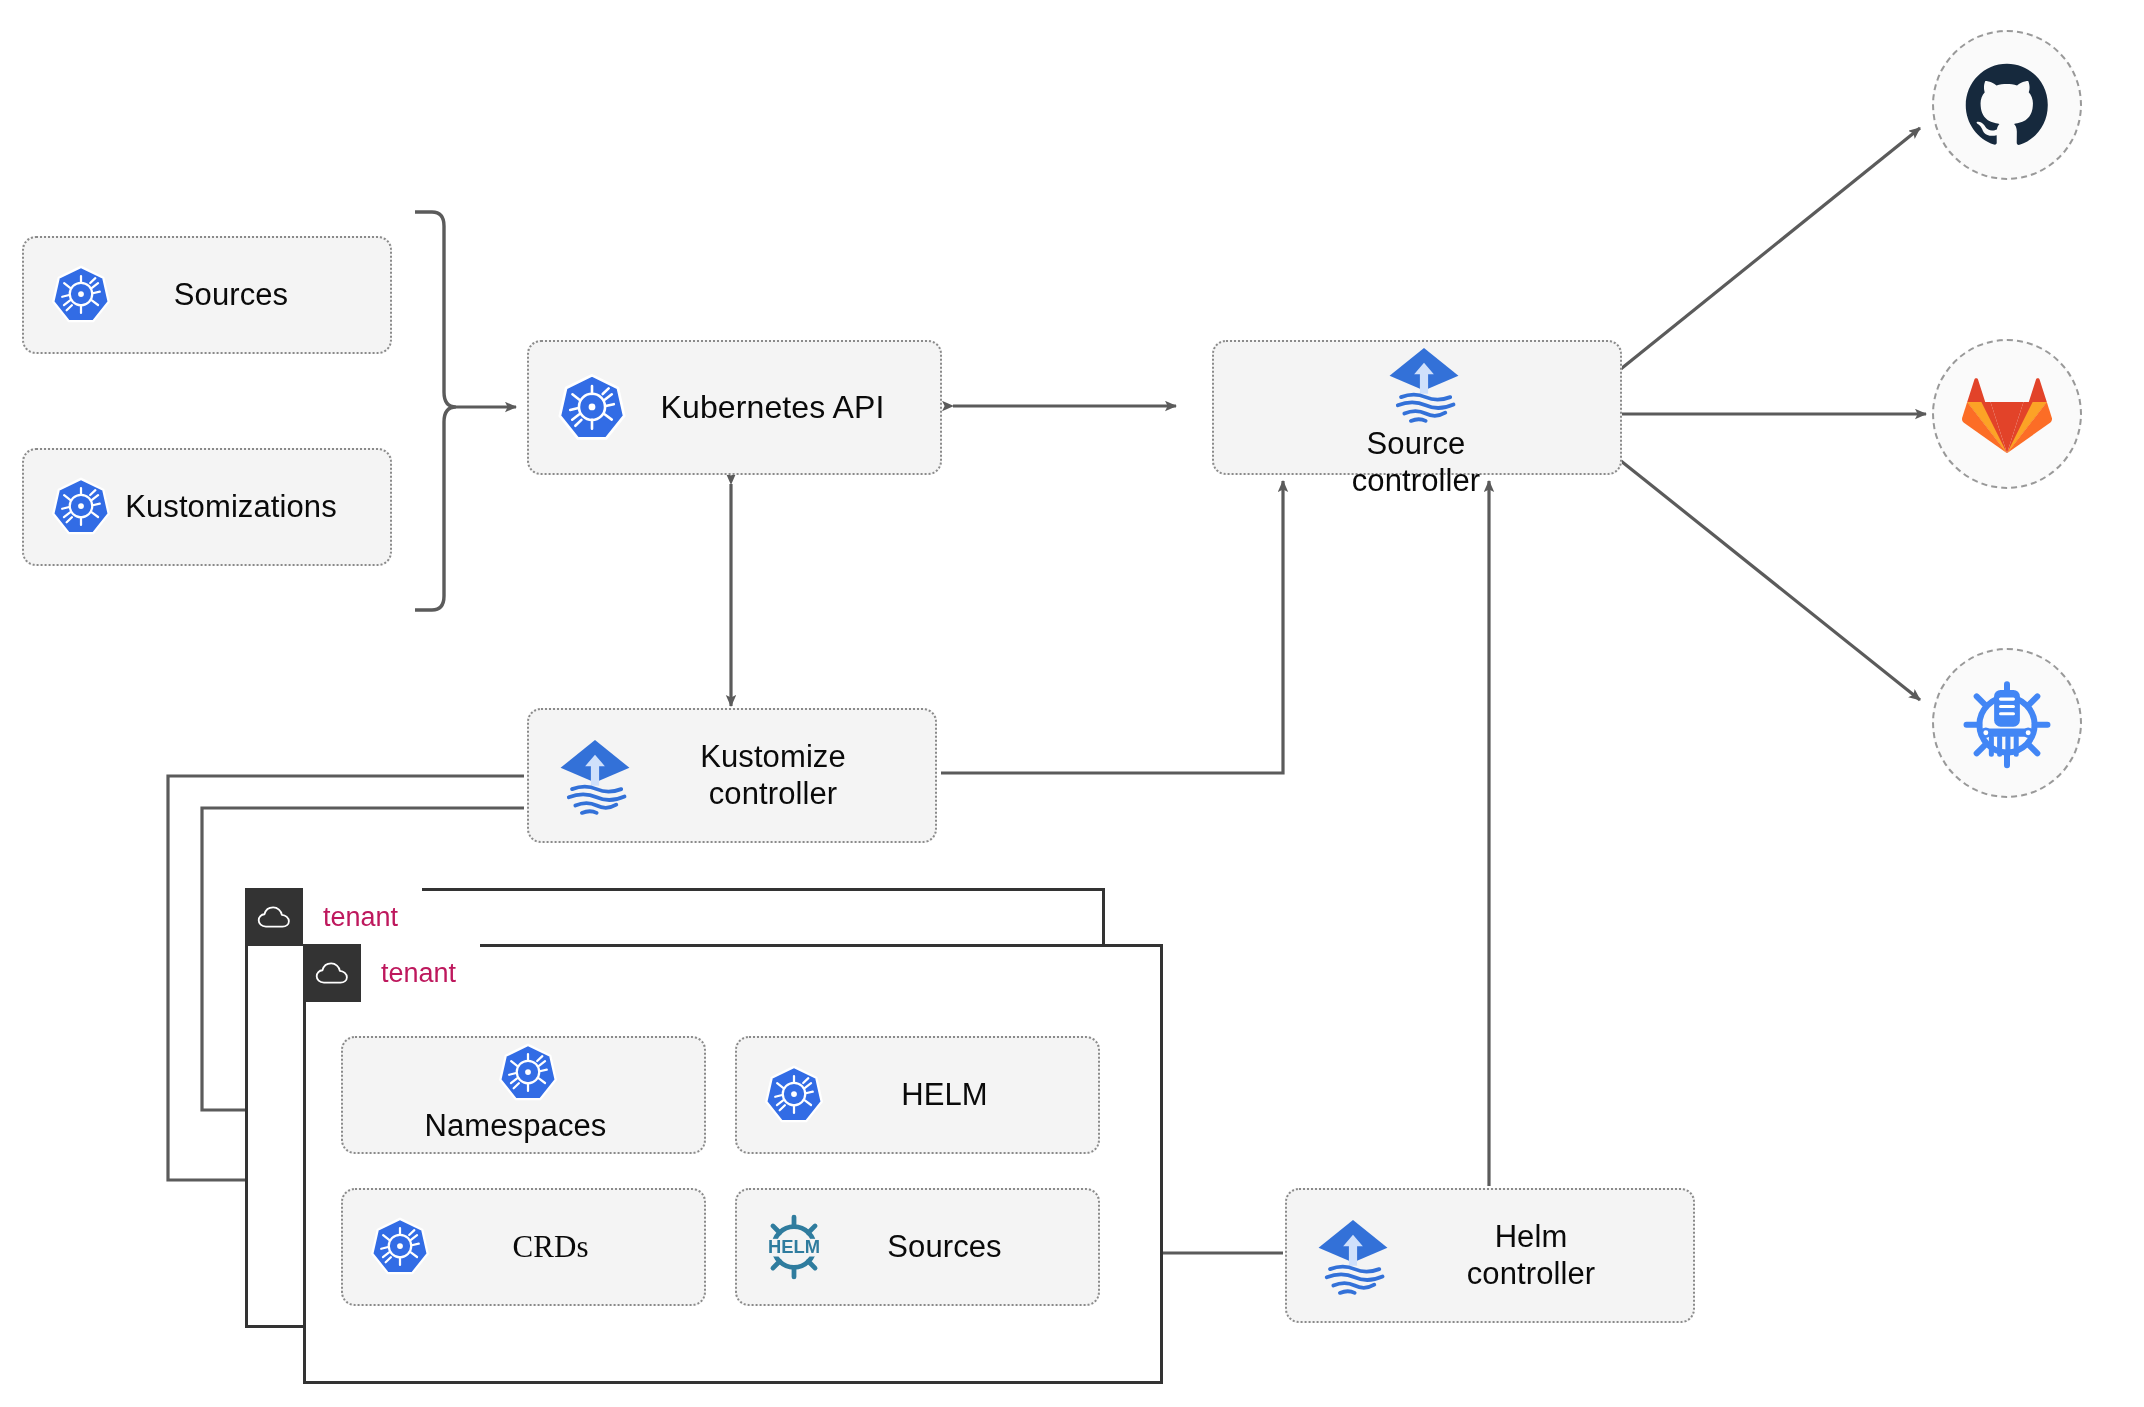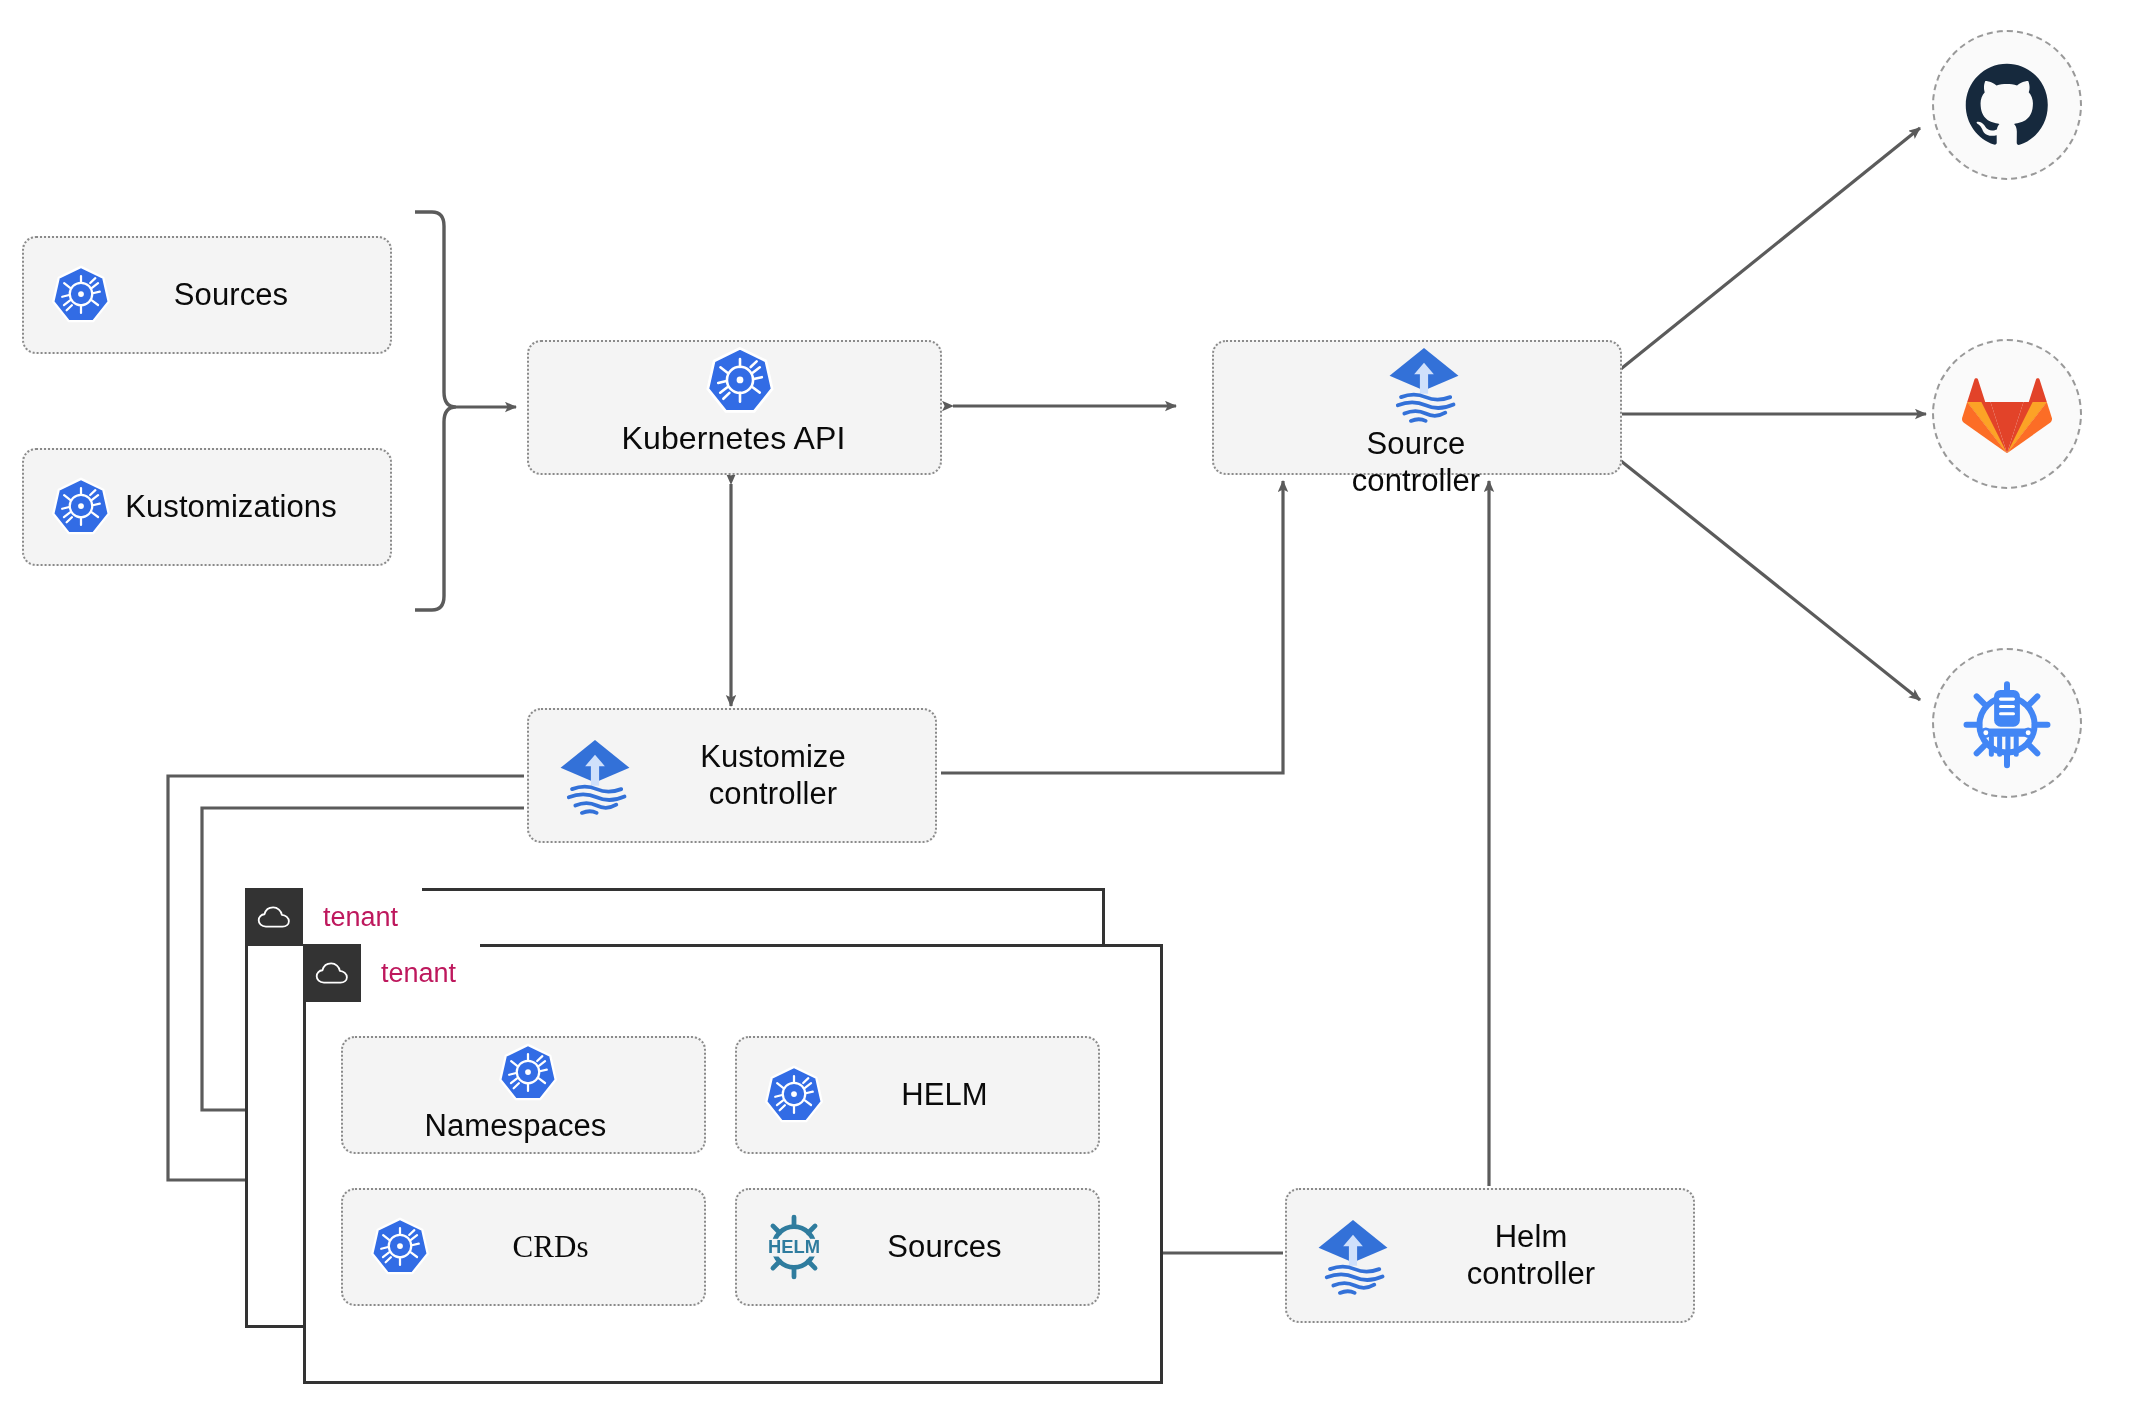--- a/index.html
+++ b/index.html
@@ -46,21 +46,21 @@
     color: #0a0a0a;
     line-height: 1.18;
     white-space: pre-line;
     letter-spacing: .1px;
   }
   
   .n-res { width: 370px; height: 118px; padding: 0 16px 0 22px; }
   .n-res .ico { width: 70px; height: 70px; }
   .n-res .lbl { font-size: 31px; padding-right: 28px; }
 
-  .n-api { width: 415px; height: 135px; padding: 0 14px 0 24px; flex-direction: column; }
+  .n-api { width: 415px; height: 135px; padding: 0 14px 0 24px; }
   .n-api .ico { width: 78px; height: 78px; }
   .n-api .lbl { font-size: 32px; padding-right: 12px; }
 
   .n-ctl { width: 410px; height: 135px; padding: 0 10px 0 24px; }
   .n-ctl .ico { width: 84px; height: 84px; }
   .n-ctl .lbl { font-size: 31px; padding-right: 16px; }
 
   .n-sm { width: 365px; height: 118px; padding: 0 14px 0 22px; }
   .n-sm .ico { width: 70px; height: 70px; }
   .n-sm .lbl { font-size: 31px; padding-right: 24px; }

